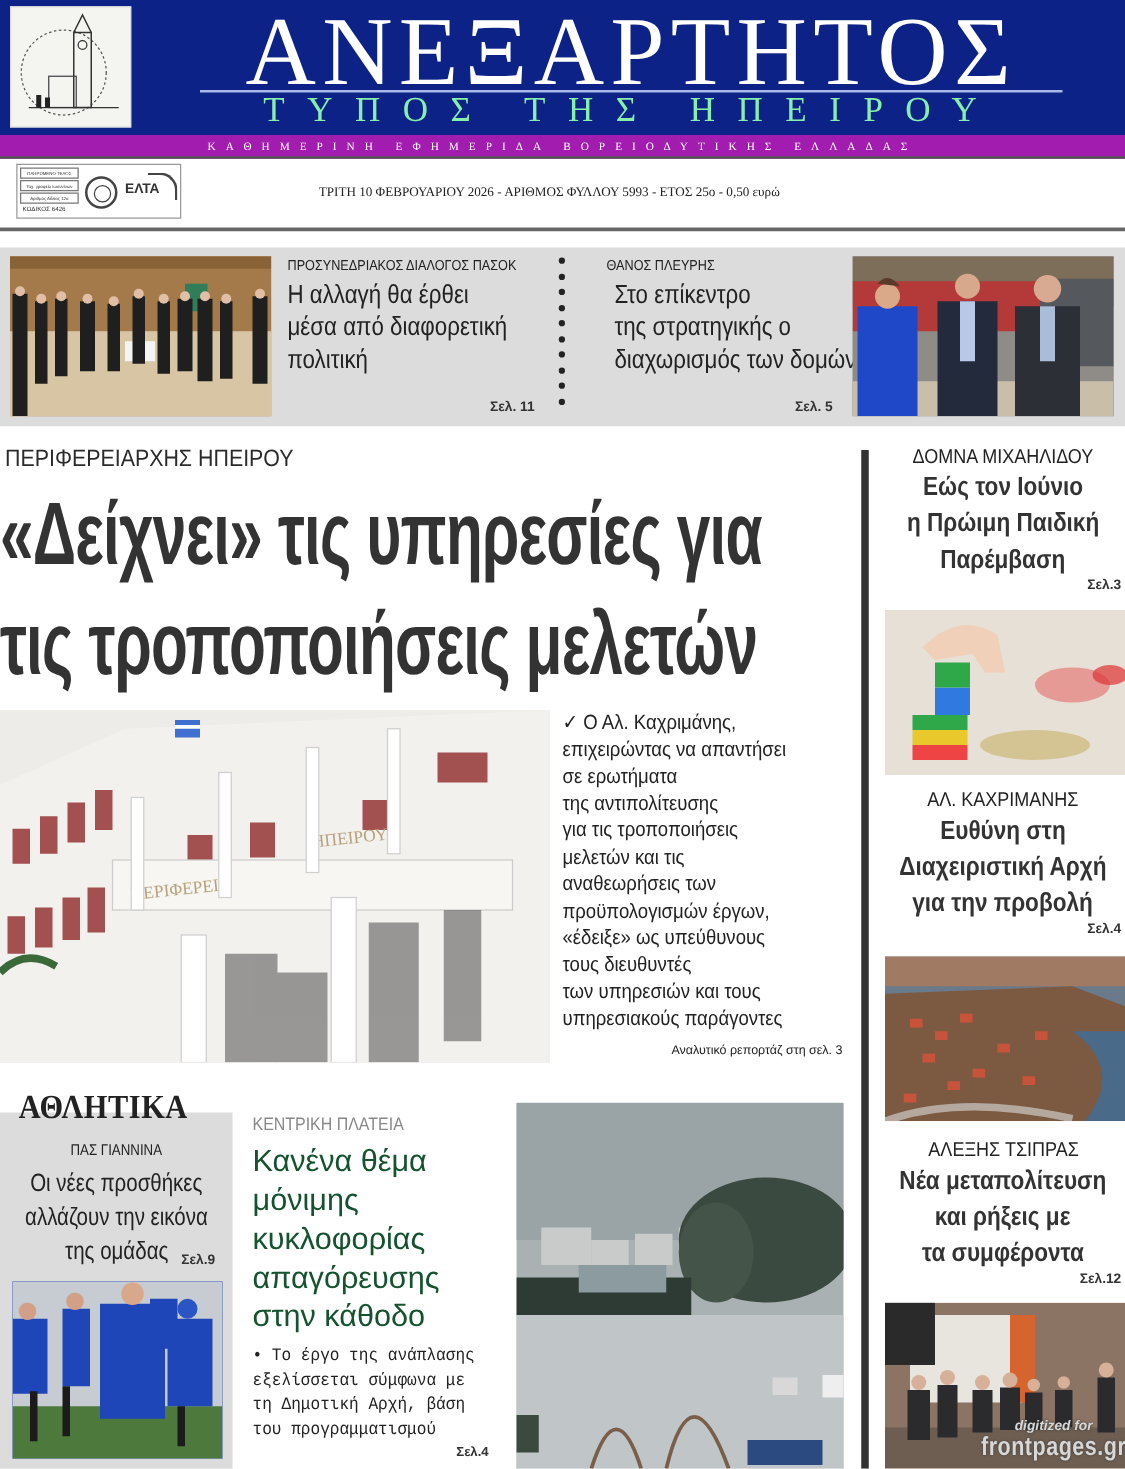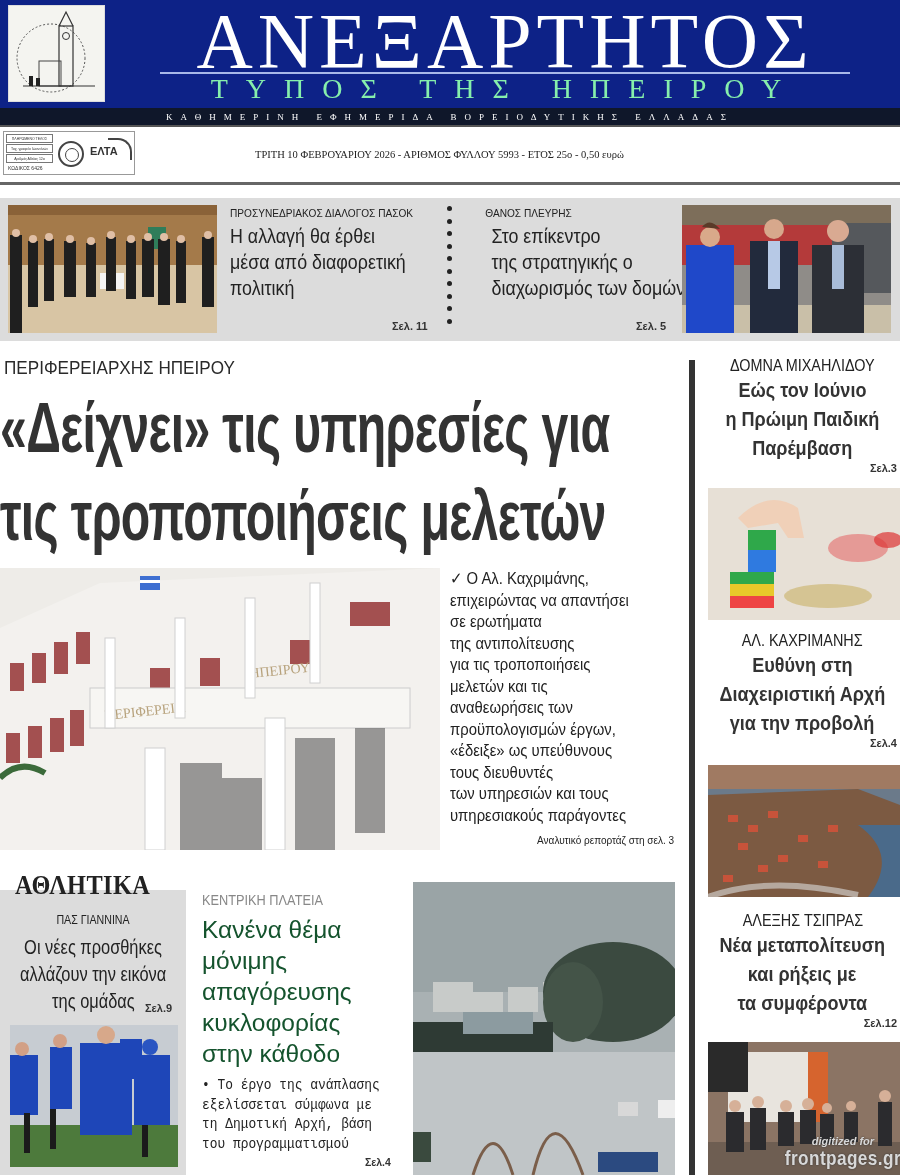--- a/index.html
+++ b/index.html
@@ -5,26 +5,26 @@
   * { box-sizing: border-box; margin: 0; padding: 0; }
   html, body { width: 900px; height: 1175px; overflow: hidden; background: #ffffff; }
   body { font-family: "Liberation Sans", sans-serif; color: #222; position: relative; }
 
   
   .masthead { position: absolute; left: 0; top: 0; width: 900px; height: 108px; background: #0d2287; }
   .mast-logo { position: absolute; left: 8px; top: 5px; width: 97px; height: 97px; background: #f4f4f0; border: 1px solid #ddd; overflow: hidden; }
   .mast-title { position: absolute; left: 150px; top: -4px; width: 710px; text-align: center; font-family: "Liberation Serif", serif; font-size: 78px; letter-spacing: 5px; color: #fff; line-height: 90px; }
   .mast-rule { position: absolute; left: 160px; top: 72px; width: 690px; height: 2px; background: #a8b8e8; }
   .mast-sub { position: absolute; left: 160px; top: 76px; width: 690px; text-align: center; font-family: "Liberation Serif", serif; font-size: 28px; letter-spacing: 18px; color: #86efac; line-height: 26px; }
-  .tagline-bar { position: absolute; left: 0; top: 108px; width: 900px; height: 19px; background: #0f172a; border-bottom: 2px solid #555; }
+  .tagline-bar { position: absolute; left: 0; top: 108px; width: 900px; height: 19px; background: #a21caf; border-bottom: 2px solid #555; }
   .tagline { position: absolute; left: 0; top: 1px; width: 900px; text-align: center; font-family: "Liberation Serif", serif; font-size: 9px; letter-spacing: 8px; color: #fff; line-height: 16px; }
 
   
   .infobar { position: absolute; left: 0; top: 127px; width: 900px; height: 58px; border-bottom: 3px solid #666; }
-  .postage { position: absolute; left: 3px; top: 4px; width: 132px; height: 44px; border: 1px solid #999; background: #fff; }
+  .postage { position: absolute; left: 13px; top: 4px; width: 132px; height: 44px; border: 1px solid #999; background: #fff; }
   .postage-grid { position: absolute; left: 2px; top: 2px; width: 47px; }
   .postage-cell { border: 1px solid #777; font-size: 3.5px; text-align: center; height: 9px; line-height: 8px; color: #333; margin-bottom: 1px; }
   .postage-code { font-size: 5px; color: #333; position: absolute; left: 4px; top: 33px; }
   .postage-seal { position: absolute; left: 54px; top: 9px; width: 26px; height: 26px; border: 2px solid #444; border-radius: 50%; }
   .postage-seal::after { content: ""; position: absolute; left: 5px; top: 5px; width: 12px; height: 12px; border: 1px solid #444; border-radius: 50%; }
   .postage-elta { position: absolute; left: 86px; top: 13px; font-size: 11px; font-weight: bold; color: #333; }
   .postage-bird { position: absolute; left: 104px; top: 6px; width: 24px; height: 22px; border-right: 2px solid #444; border-top: 2px solid #444; border-radius: 0 14px 0 0; }
   .dateline { position: absolute; left: 255px; top: 22px; font-family: "Liberation Serif", serif; font-size: 10.5px; color: #222; white-space: nowrap; }
   .owner { position: absolute; right: 12px; top: 4px; width: 180px; text-align: center; font-family: "Liberation Serif", serif; font-size: 9.5px; line-height: 11.5px; color: #222; }
 
@@ -388,22 +388,22 @@
     <circle cx="50" cy="16" r="7" fill="#d2a086"></circle>
     <circle cx="12" cy="24" r="7" fill="#d2a086"></circle>
     <circle cx="140" cy="22" r="8" fill="#2a55c2"></circle>
   </svg>
 </div>
 
 <div class="cs-kicker">ΚΕΝΤΡΙΚΗ ΠΛΑΤΕΙΑ</div>
 <div class="cs-head">
   <span>Κανένα θέμα</span>
   <span>μόνιμης</span>
+  <span>κυκλοφορίας</span>
   <span>απαγόρευσης</span>
-  <span>κυκλοφορίας</span>
   <span>στην κάθοδο</span>
 </div>
 <div class="cs-body">
   <span>• Το έργο της ανάπλασης</span>
   <span>εξελίσσεται σύμφωνα με</span>
   <span>τη Δημοτική Αρχή, βάση</span>
   <span>του προγραμματισμού</span>
 </div>
 <div class="cs-page">Σελ.4</div>
 <div class="cs-photo">

